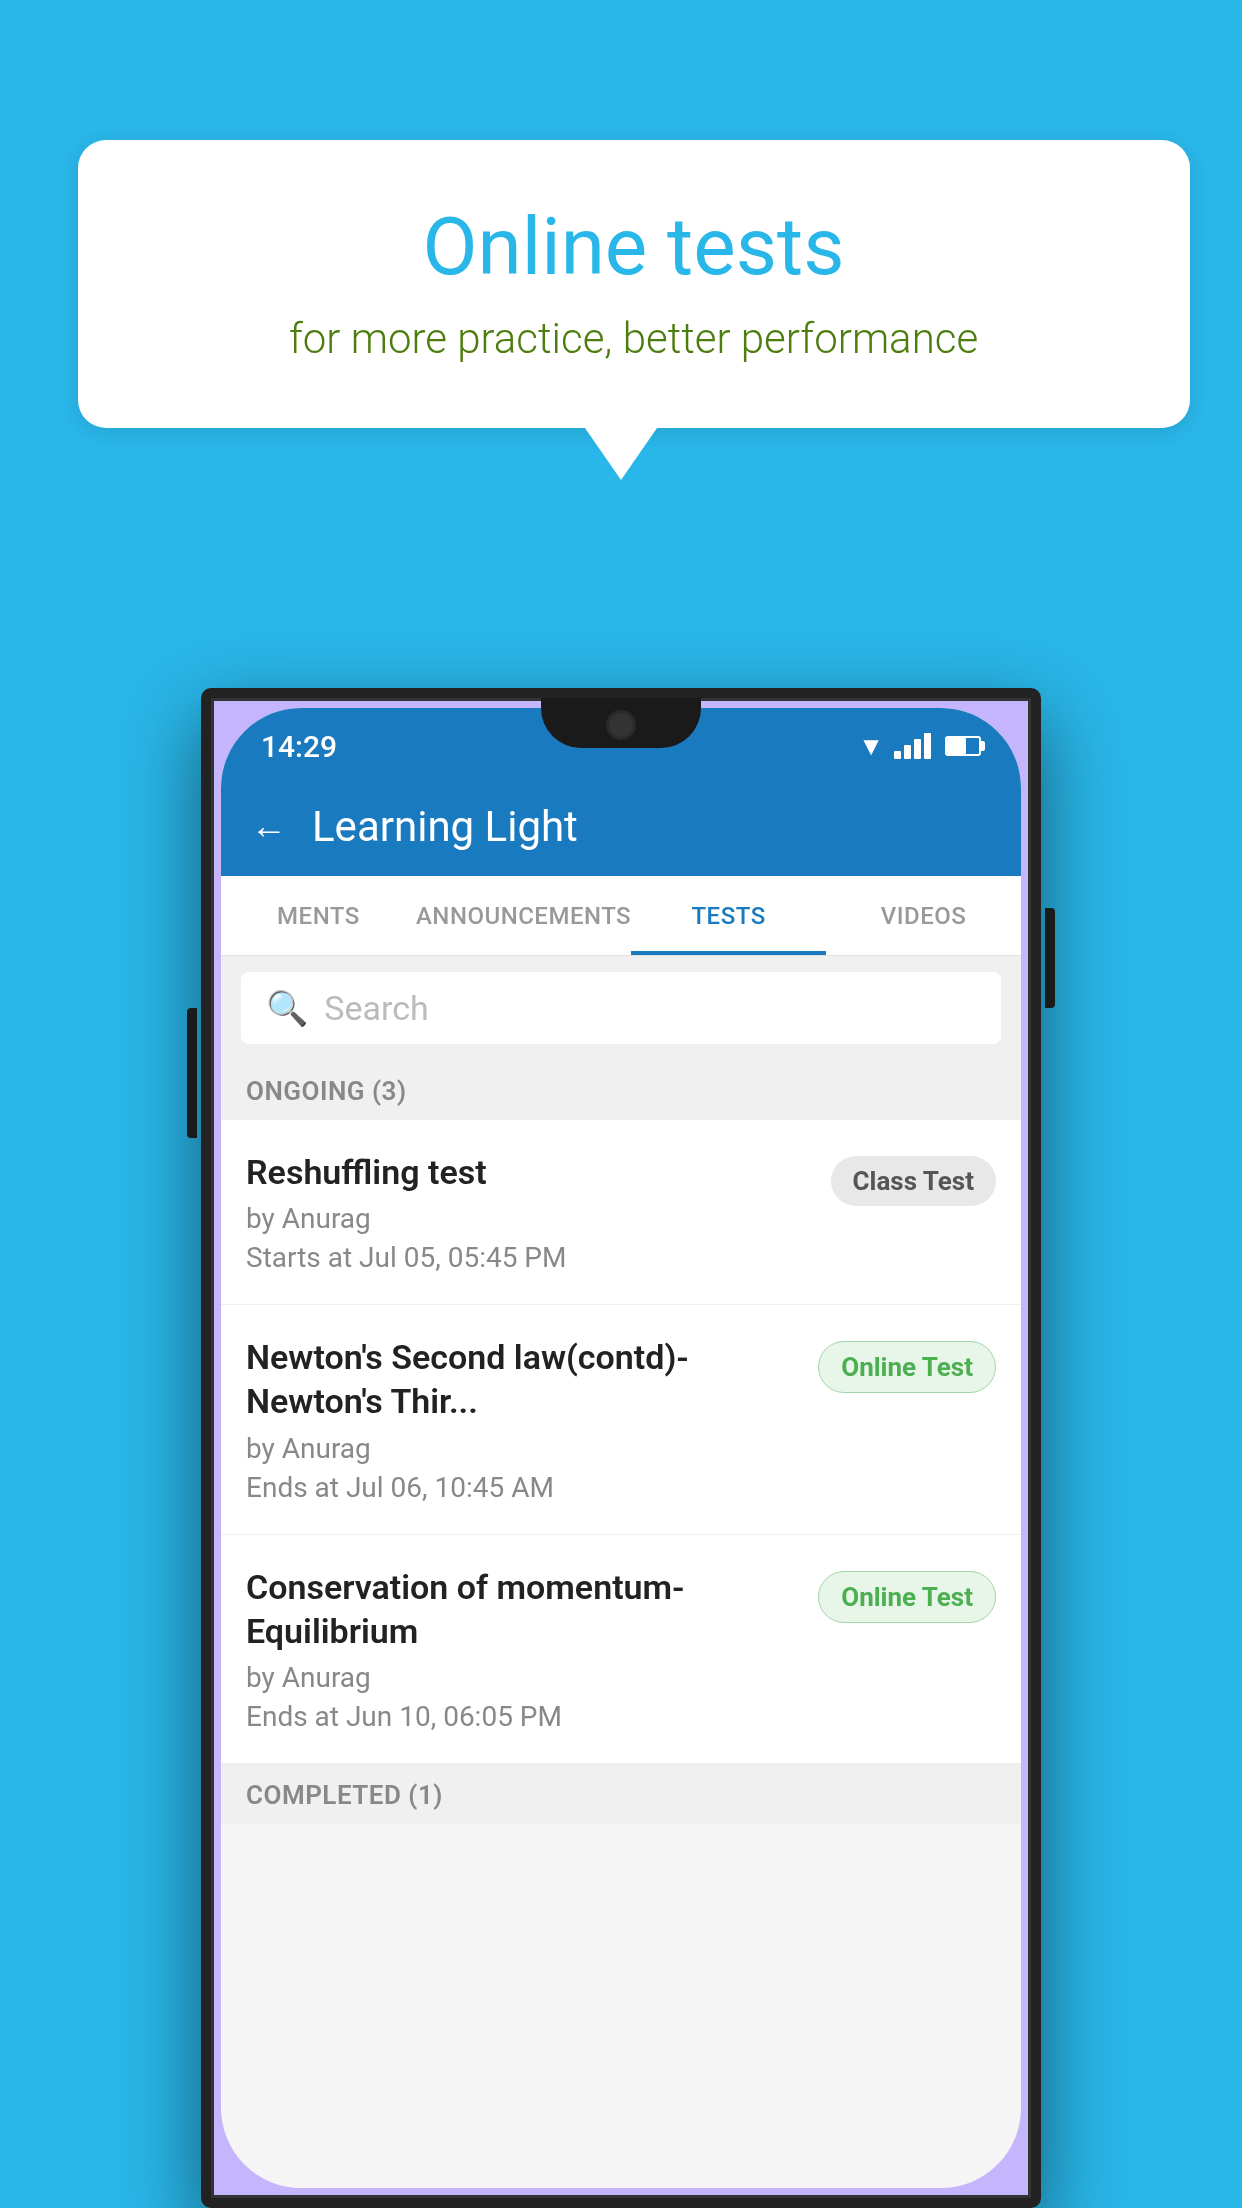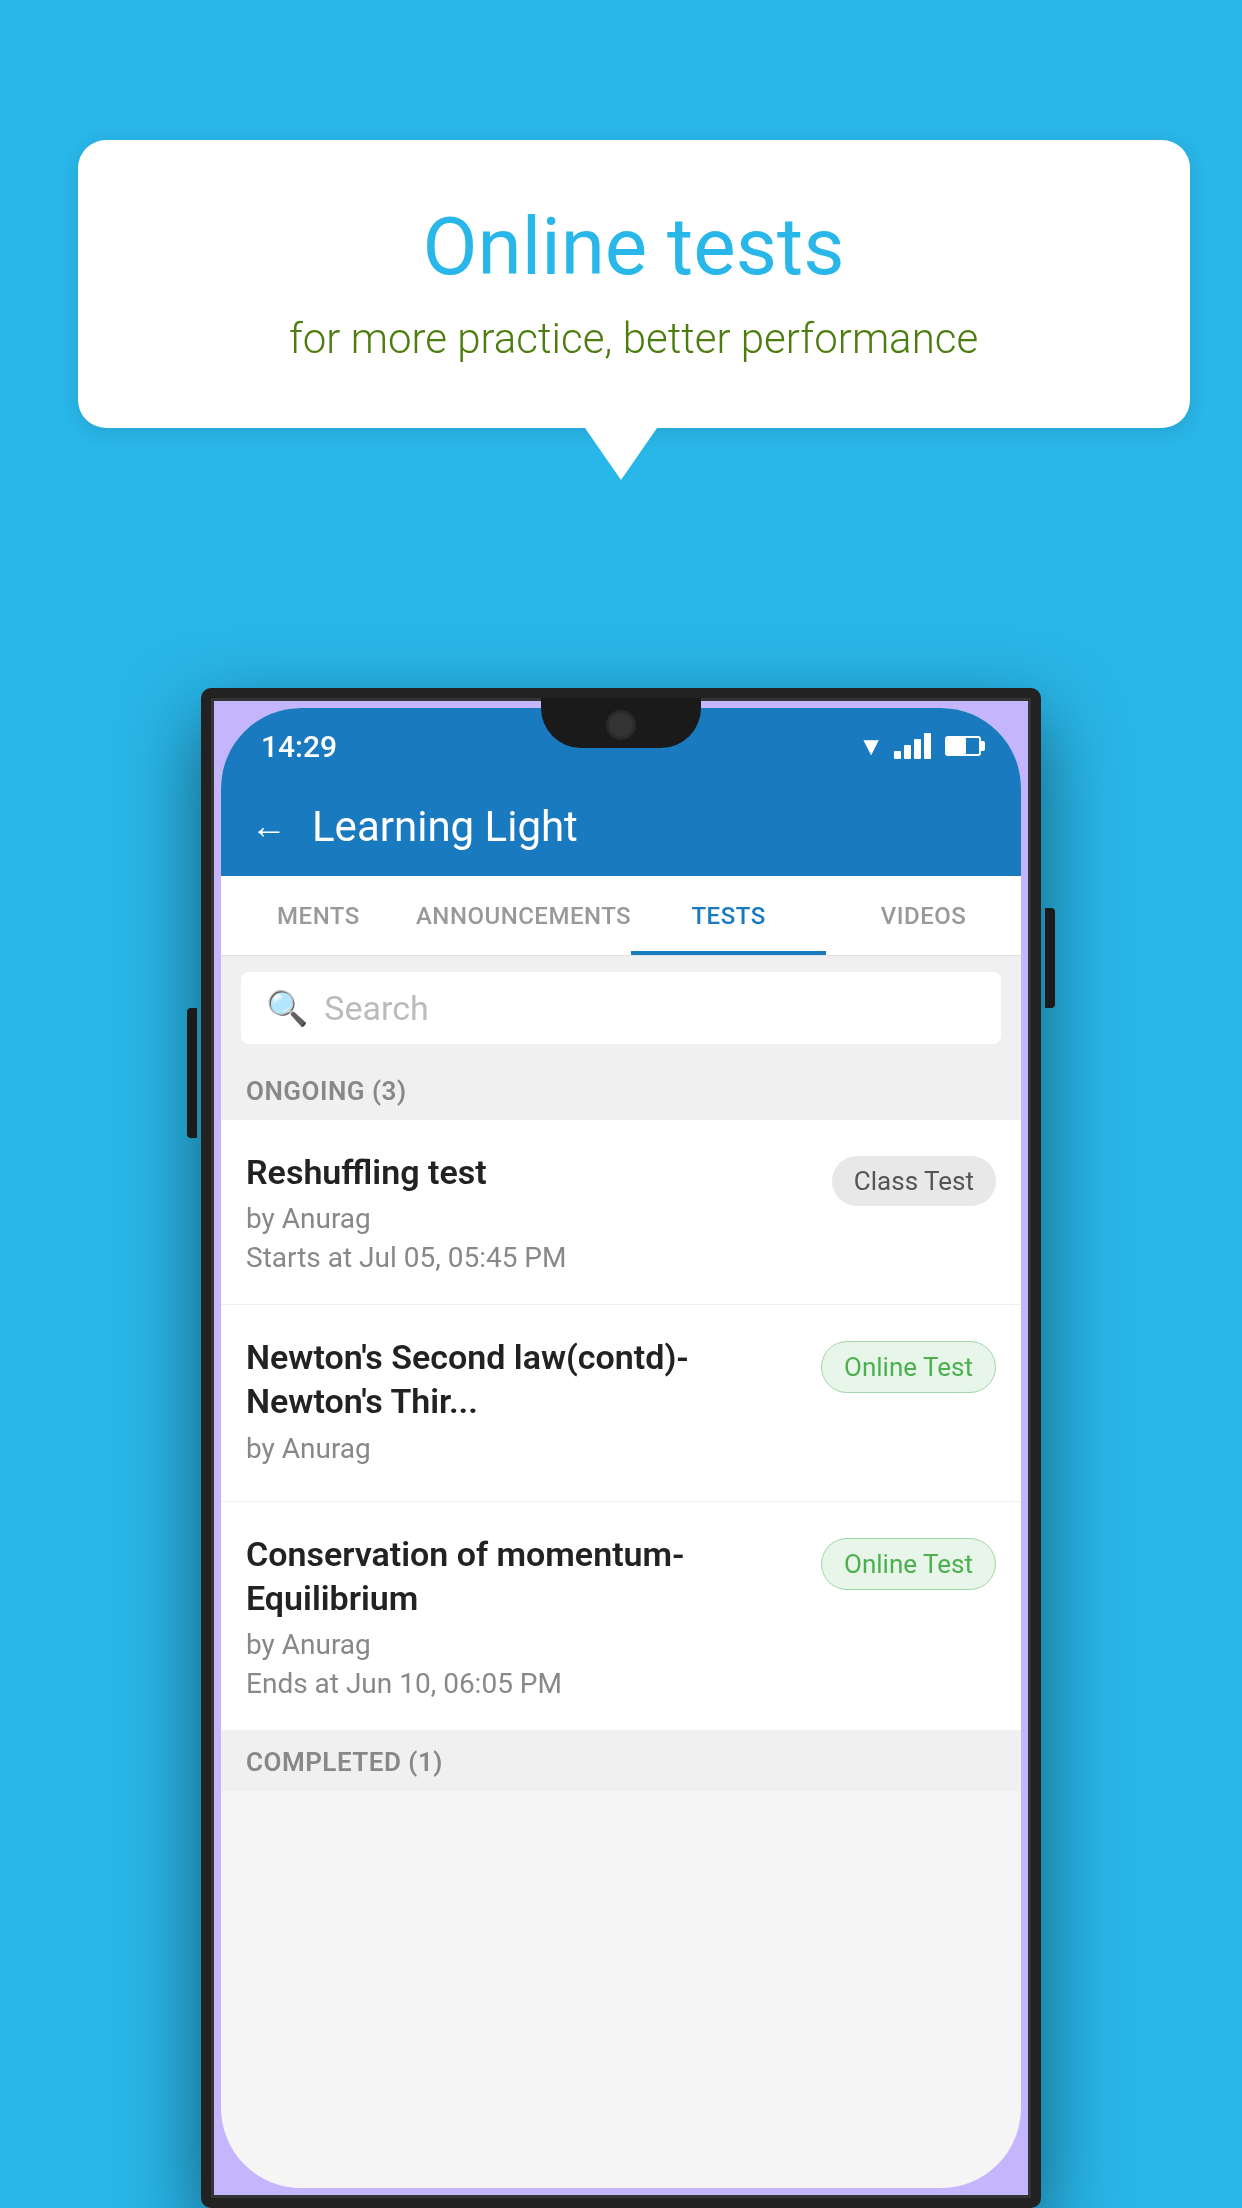--- a/index.html
+++ b/index.html
@@ -330,21 +330,21 @@
     .test-time {
       font-size: 28px;
       color: #888;
     }
 
     .test-badge {
       border-radius: 30px;
       padding: 10px 22px;
       font-size: 26px;
       white-space: nowrap;
-      font-weight: 400;
+      font-weight: 700;
       margin-top: 6px;
     }
 
     .badge-class {
       background: #e8e8e8;
       color: #555;
     }
 
     .badge-online {
       background: #e8f5e9;
@@ -438,20 +438,23 @@
               <span>Starts at</span>&nbsp;<span>Jul 05, 05:45 PM</span>
             </div>
           </div>
           <div class="test-badge badge-class">Class Test</div>
         </div>
 
         <div class="test-item">
           <div class="test-info">
             <div class="test-name">Newton's Second law(contd)-Newton's Thir...</div>
             <div class="test-author">by Anurag</div>
+            <div class="test-time">
+              <span>Ends at</span>&nbsp;<span>Jul 06, 10:45 AM</span>
+            </div>
           </div>
           <div class="test-badge badge-online">Online Test</div>
         </div>
 
         <div class="test-item">
           <div class="test-info">
             <div class="test-name">Conservation of momentum-Equilibrium</div>
             <div class="test-author">by Anurag</div>
             <div class="test-time">
               <span>Ends at</span>&nbsp;<span>Jun 10, 06:05 PM</span>

